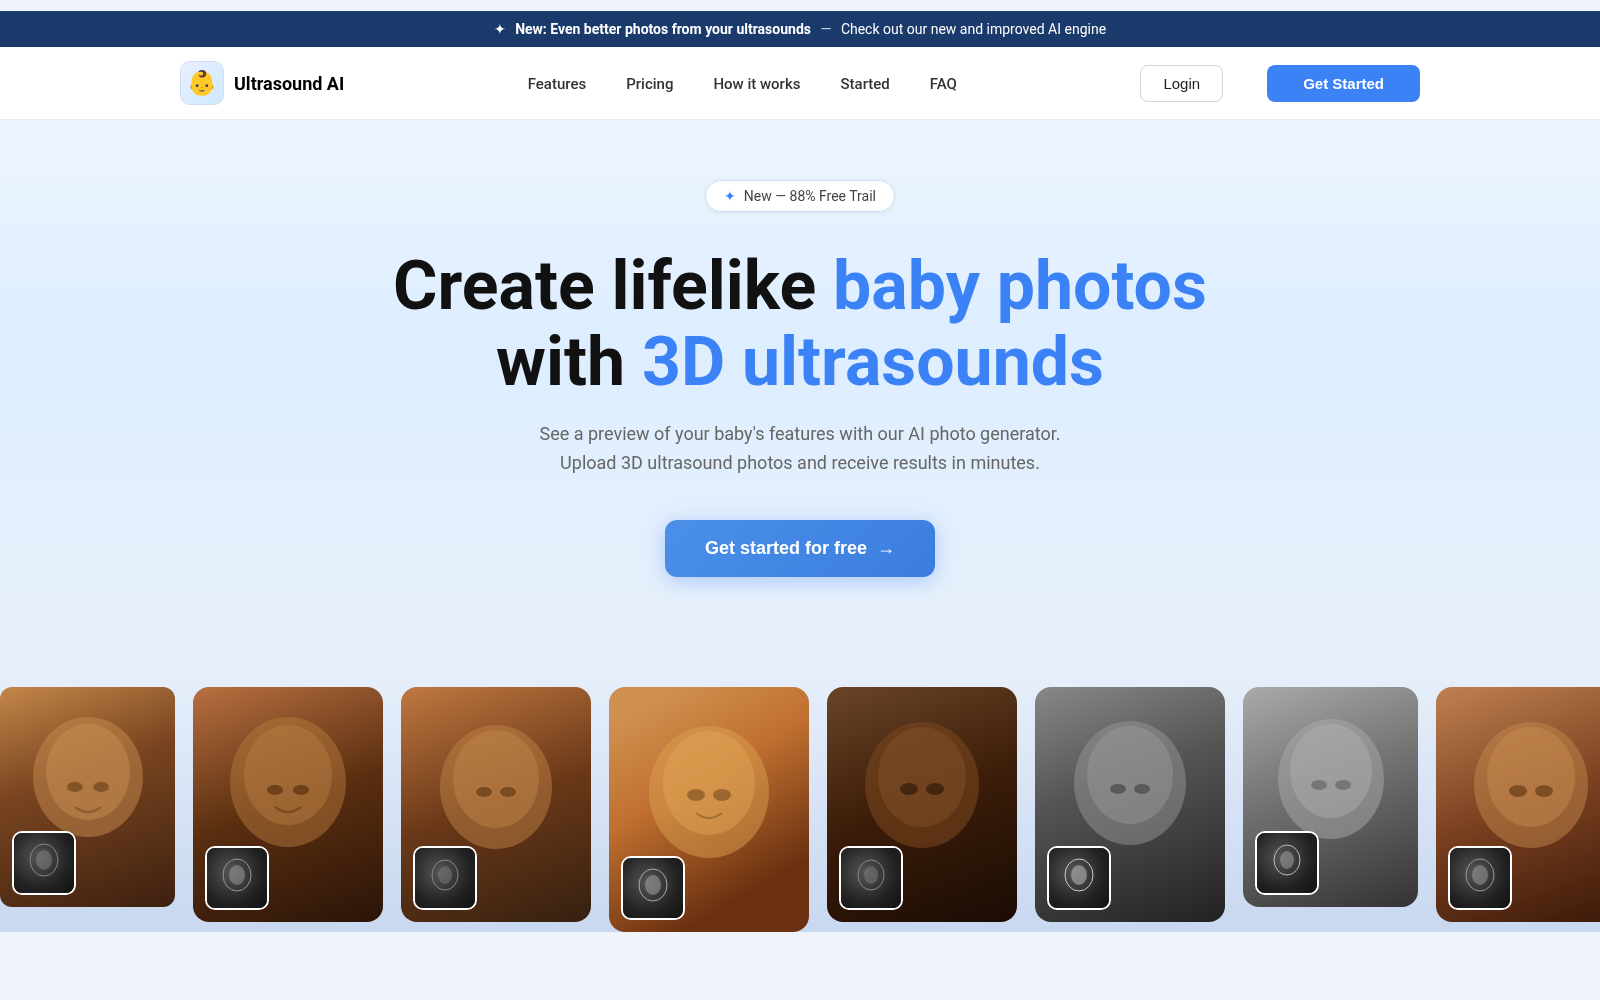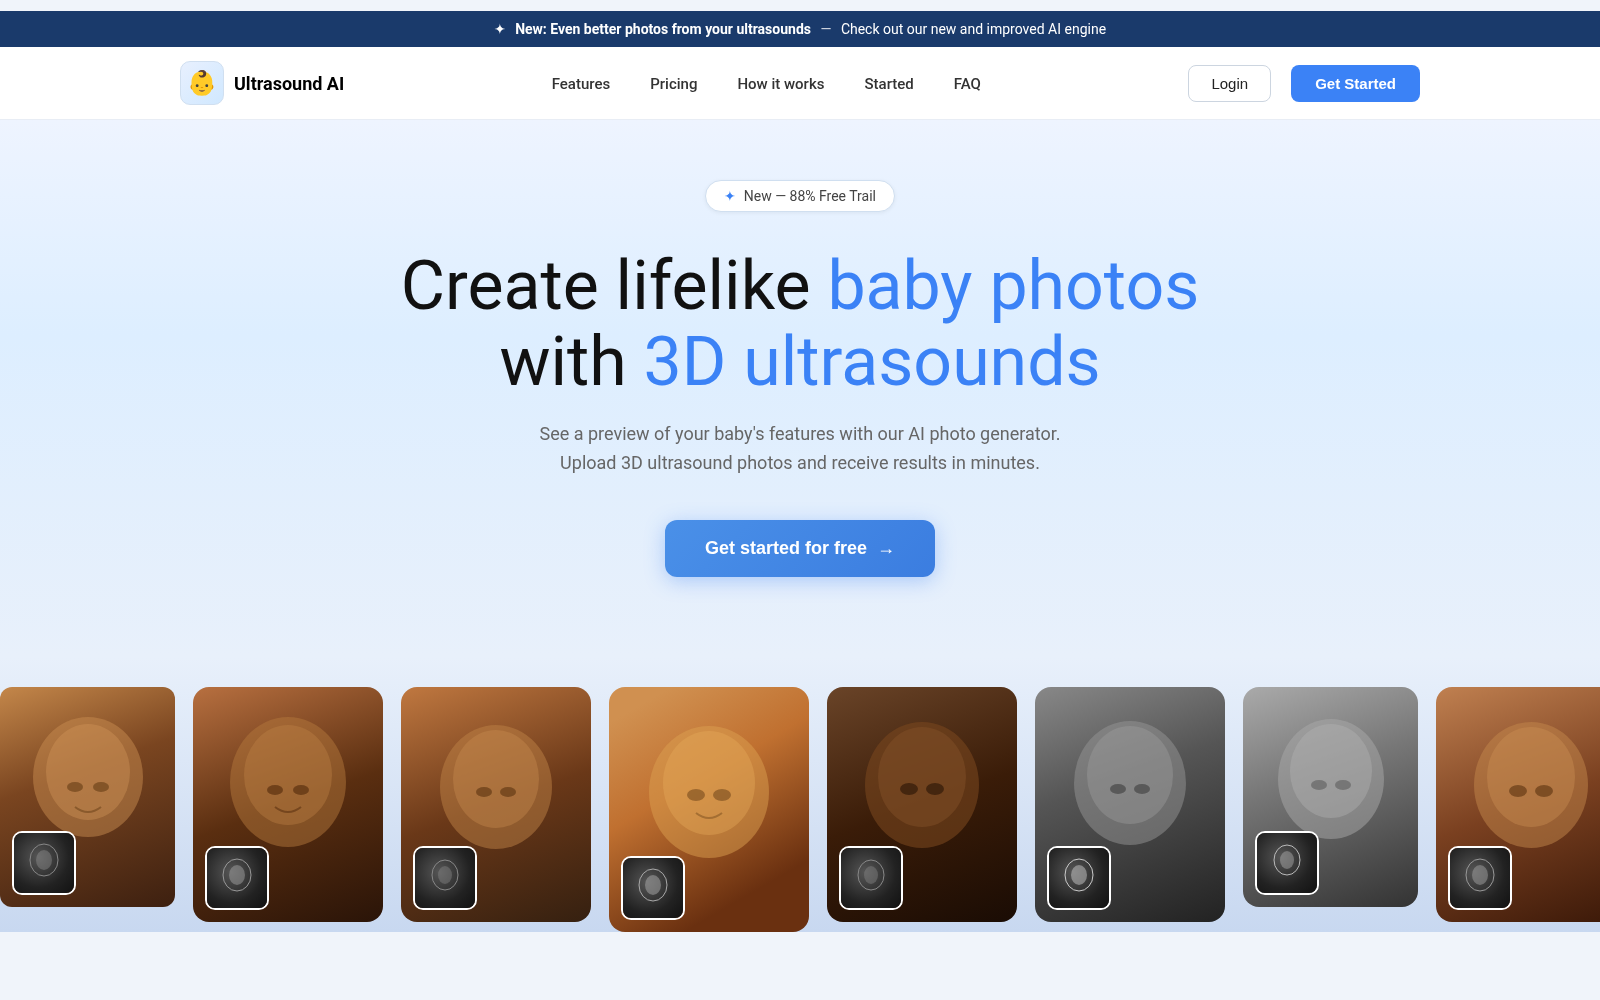--- a/index.html
+++ b/index.html
@@ -71,28 +71,29 @@
       padding: 9px 22px;
       border: 1.5px solid #ccd5e0;
       border-radius: 8px;
       background: white;
       color: #222;
       font-size: 15px;
       font-weight: 500;
       cursor: pointer;
     }
     .btn-get-started {
-      padding: 10px 24px;
+      padding: 10px 36px;
       border: none;
       border-radius: 8px;
       background: #3b82f6;
       color: white;
       font-size: 15px;
       font-weight: 600;
       cursor: pointer;
+      margin-left: 24px;
     }
 
     
     .hero {
       background: linear-gradient(180deg, #eef4ff 0%, #ddeeff 40%, #e8f0fb 100%);
       text-align: center;
       padding: 60px 20px 80px;
       position: relative;
     }
     .hero-badge {
@@ -104,21 +105,21 @@
       border-radius: 20px;
       padding: 7px 18px;
       font-size: 14px;
       color: #444;
       margin-bottom: 36px;
       box-shadow: 0 1px 4px rgba(0,0,0,0.06);
     }
     .hero-badge .sparkle { color: #3b82f6; }
     .hero-title {
       font-size: 68px;
-      font-weight: 400;
+      font-weight: 700;
       line-height: 1.12;
       color: #111;
       margin-bottom: 20px;
     }
     .hero-title .highlight {
       color: #3b82f6;
     }
     .hero-subtitle {
       font-size: 18px;
       color: #666;

